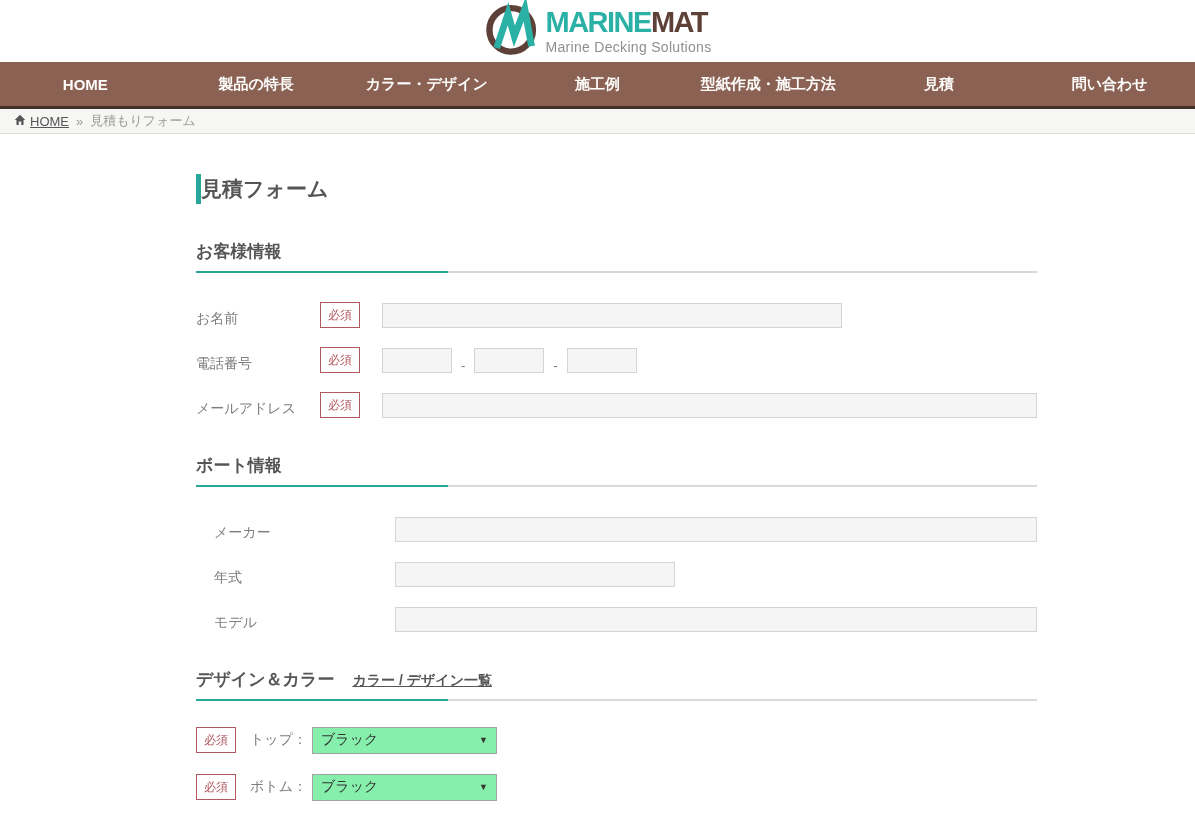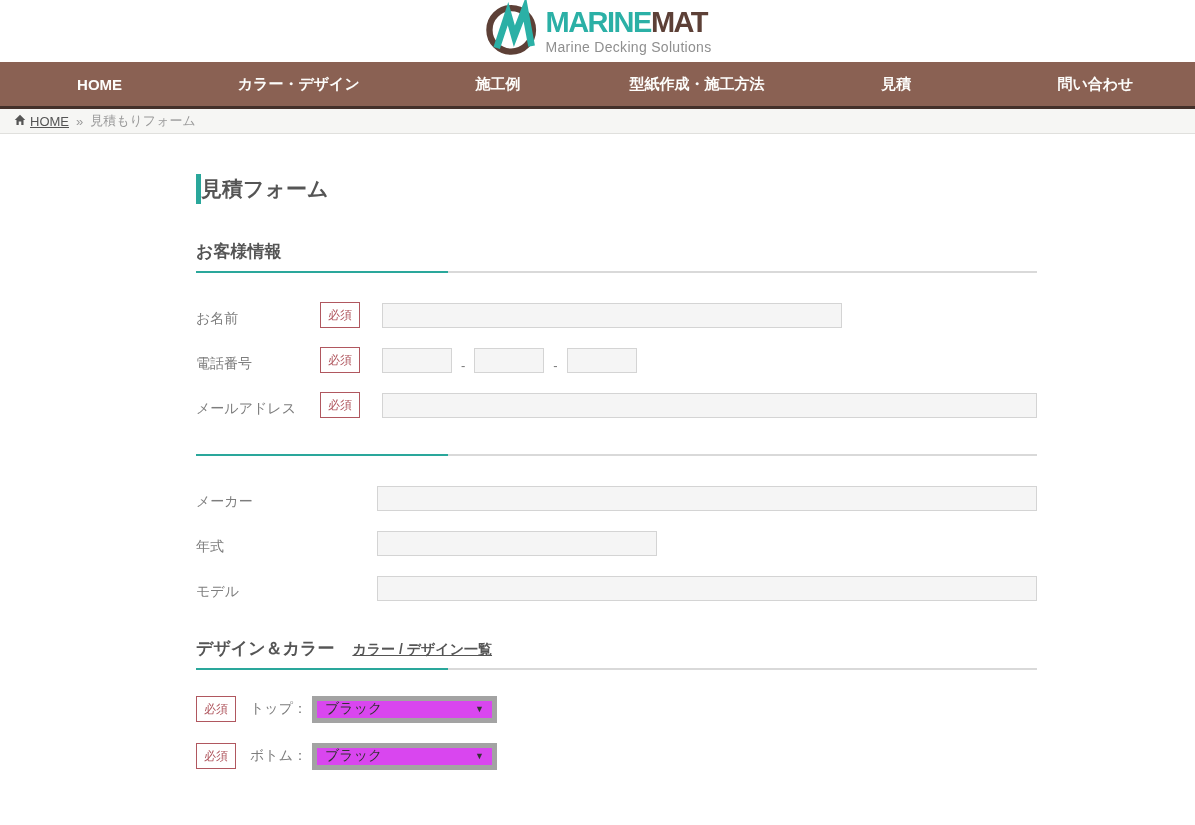--- a/index.html
+++ b/index.html
@@ -46,40 +46,40 @@
   }
 
   section { margin-top:36px; }
   .sec-head { display:flex; align-items:baseline; margin-bottom:8px;text-align:right; }
   .sec-title { font-size:17px; font-weight:bold; color:#555; margin:0; }
   .sec-link { font-size:14px; font-weight:bold; color:#555; text-decoration:underline; margin-left:18px; }
   .sec-line { height:2px; background:linear-gradient(to right,#2aa79b 0,#2aa79b 252px,#d9d9d9 252px,#d9d9d9 100%); margin-bottom:25px; }
 
   .frow { display:flex; align-items:flex-end; margin-bottom:15px; height:30px; }
   .flabel { width:124px; font-size:14px; color:#7d7d7d; flex-shrink:0; }
-  .boat-label { width:181px; }
+  .boat-label { width:181px;margin-left:18px; }
   .badge {
     border:1px solid #b0575f; color:#b0575f; background:#fff;
     font-size:12px; padding:6px 7px; line-height:1; margin-right:22px; flex-shrink:0;
   }
   input.txt {
     background:#f5f5f5; border:1px solid #d4d4d4; height:25px;
     padding:0 6px; font-size:14px; color:#333; outline:none;
   }
   .w-name { width:460px; }
   .w-full { width:660px; }
   .w-year { width:280px; }
   .w-tel  { width:70px; }
   .dash { margin:0 9px; color:#777; font-size:13px; }
 
   .drow { display:flex; align-items:center; margin-bottom:19px; height:28px; }
   .drow .badge { margin-right:14px; }
   .dlabel { font-size:14px; color:#7d7d7d; margin-right:5px; }
   .select {
-    background:#d946ef; border:5px solid #a3a3a3; height:27px;
+    background:#86efac; border:1px solid #a3a3a3; height:27px;
     display:flex; align-items:center; justify-content:space-between;
     padding:0 8px; font-size:14px; color:#333; cursor:pointer;
   }
   .sel-wide { width:185px; }
   .arr { font-size:9px; color:#333; margin-left:8px; }
 </style>
 </head>
 <body>
 
 <div class="header">
@@ -95,20 +95,23 @@
       <span class="tagline">Marine Decking Solutions</span>
     </span>
   </div>
 </div>
 
 <nav class="nav">
   <a>
       <span>HOME</span>
     </a>
   <a>
+      <span>製品の特長</span>
+    </a>
+  <a>
       <span>カラー・デザイン</span>
     </a>
   <a>
       <span>施工例</span>
     </a>
   <a>
       <span>型紙作成・施工方法</span>
     </a>
   <a>
       <span>見積</span>
@@ -158,20 +161,23 @@
     </div>
 
     <div class="frow">
       <span class="flabel">メールアドレス</span>
       <span class="badge">必須</span>
       <input class="txt w-full" type="text" style="">
     </div>
   </section>
 
   <section>
+    <div class="sec-head">
+      <h2 class="sec-title">ボート情報</h2>
+    </div>
     <div class="sec-line"></div>
 
     <div class="frow">
       <span class="flabel boat-label">メーカー</span>
       <input class="txt w-full" type="text" style="">
     </div>
 
     <div class="frow">
       <span class="flabel boat-label">年式</span>
       <input class="txt w-year" type="text" style="">

